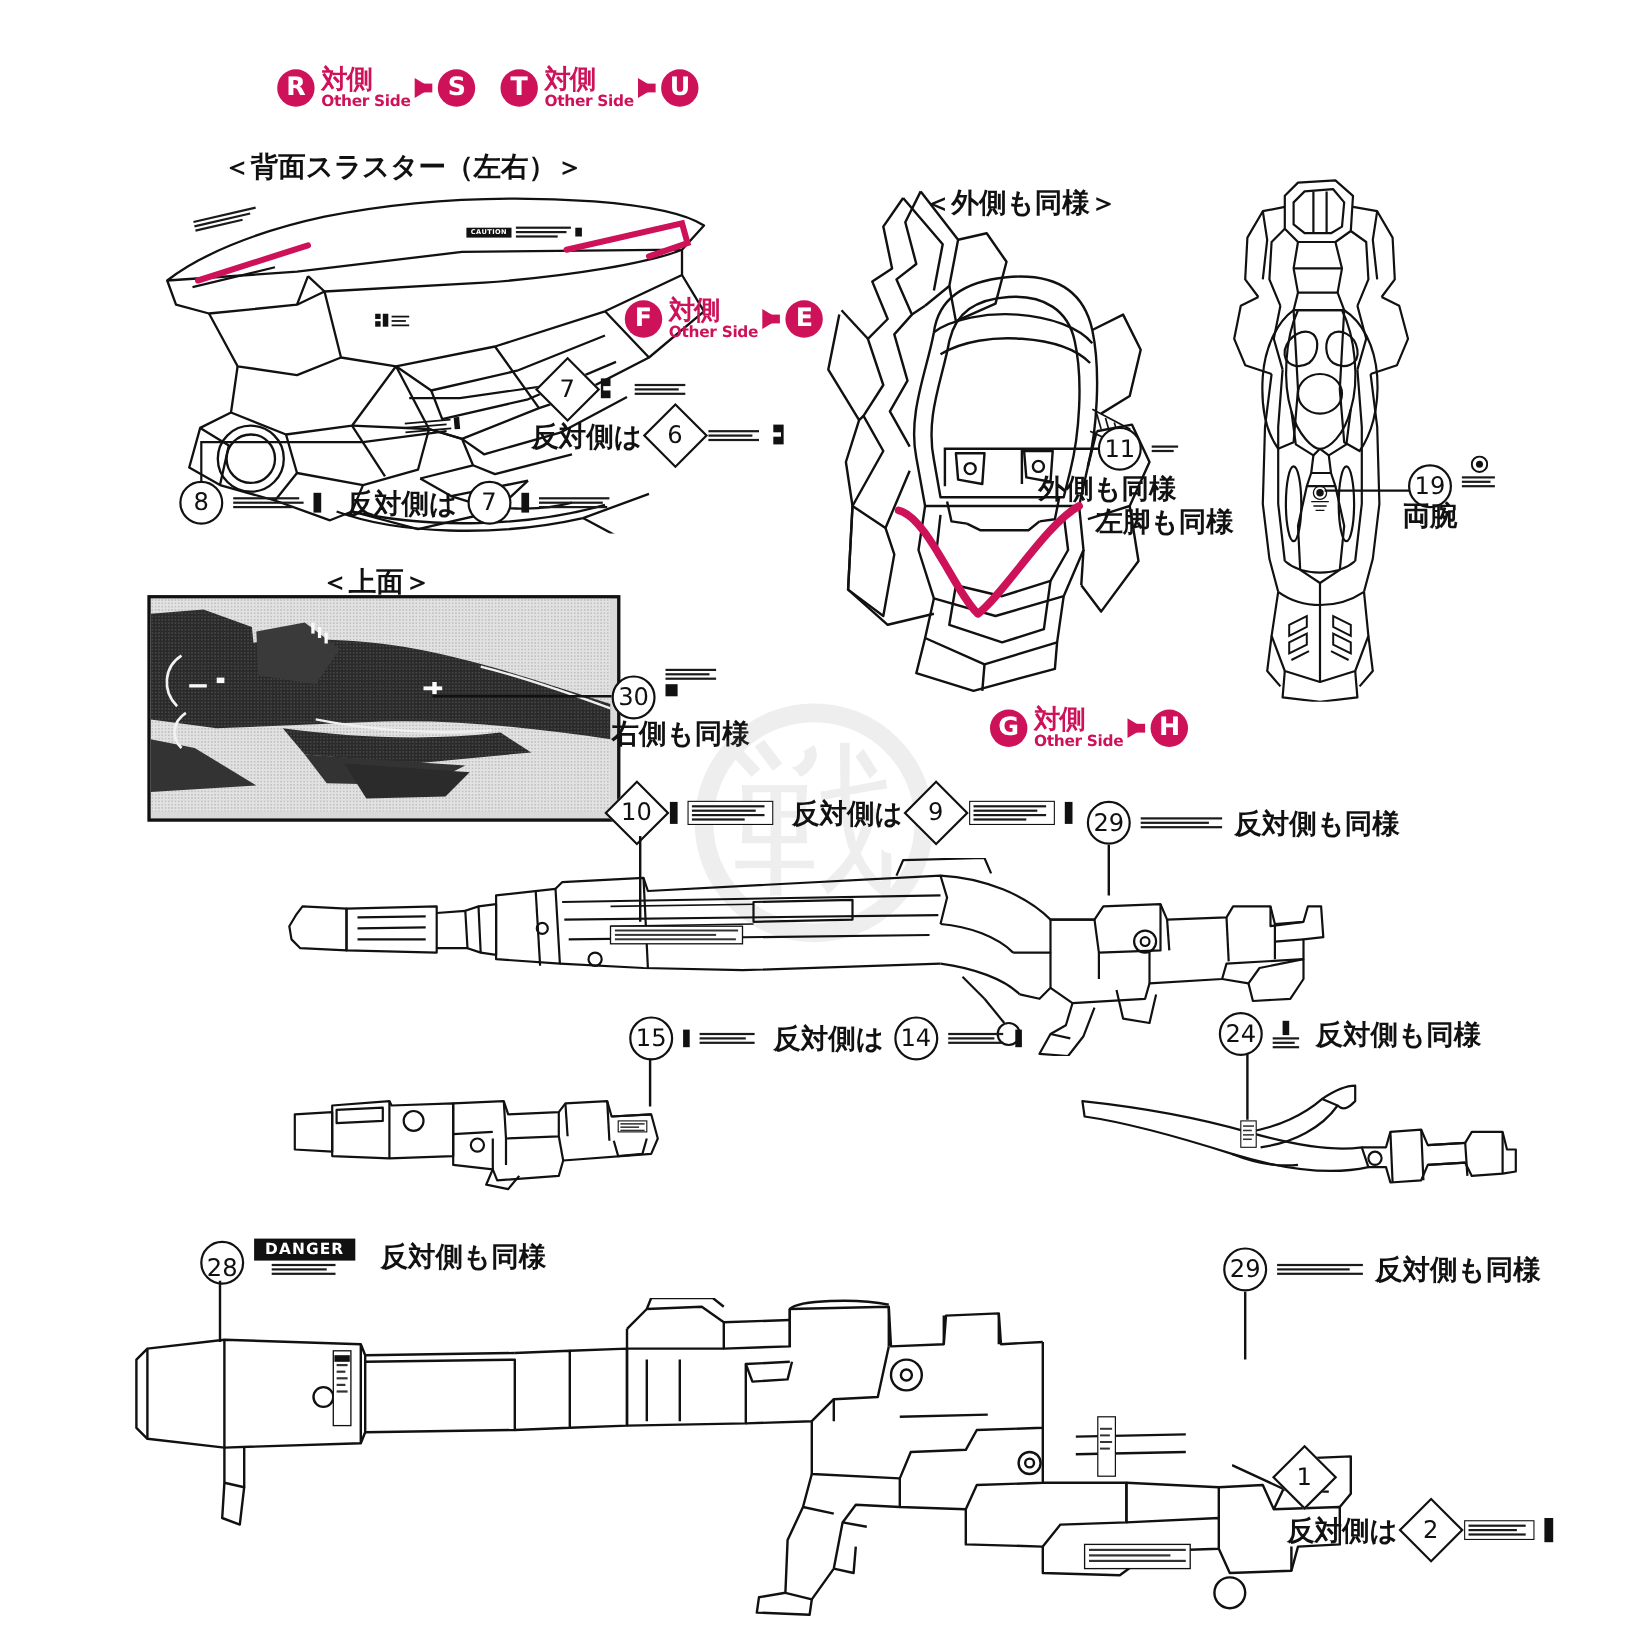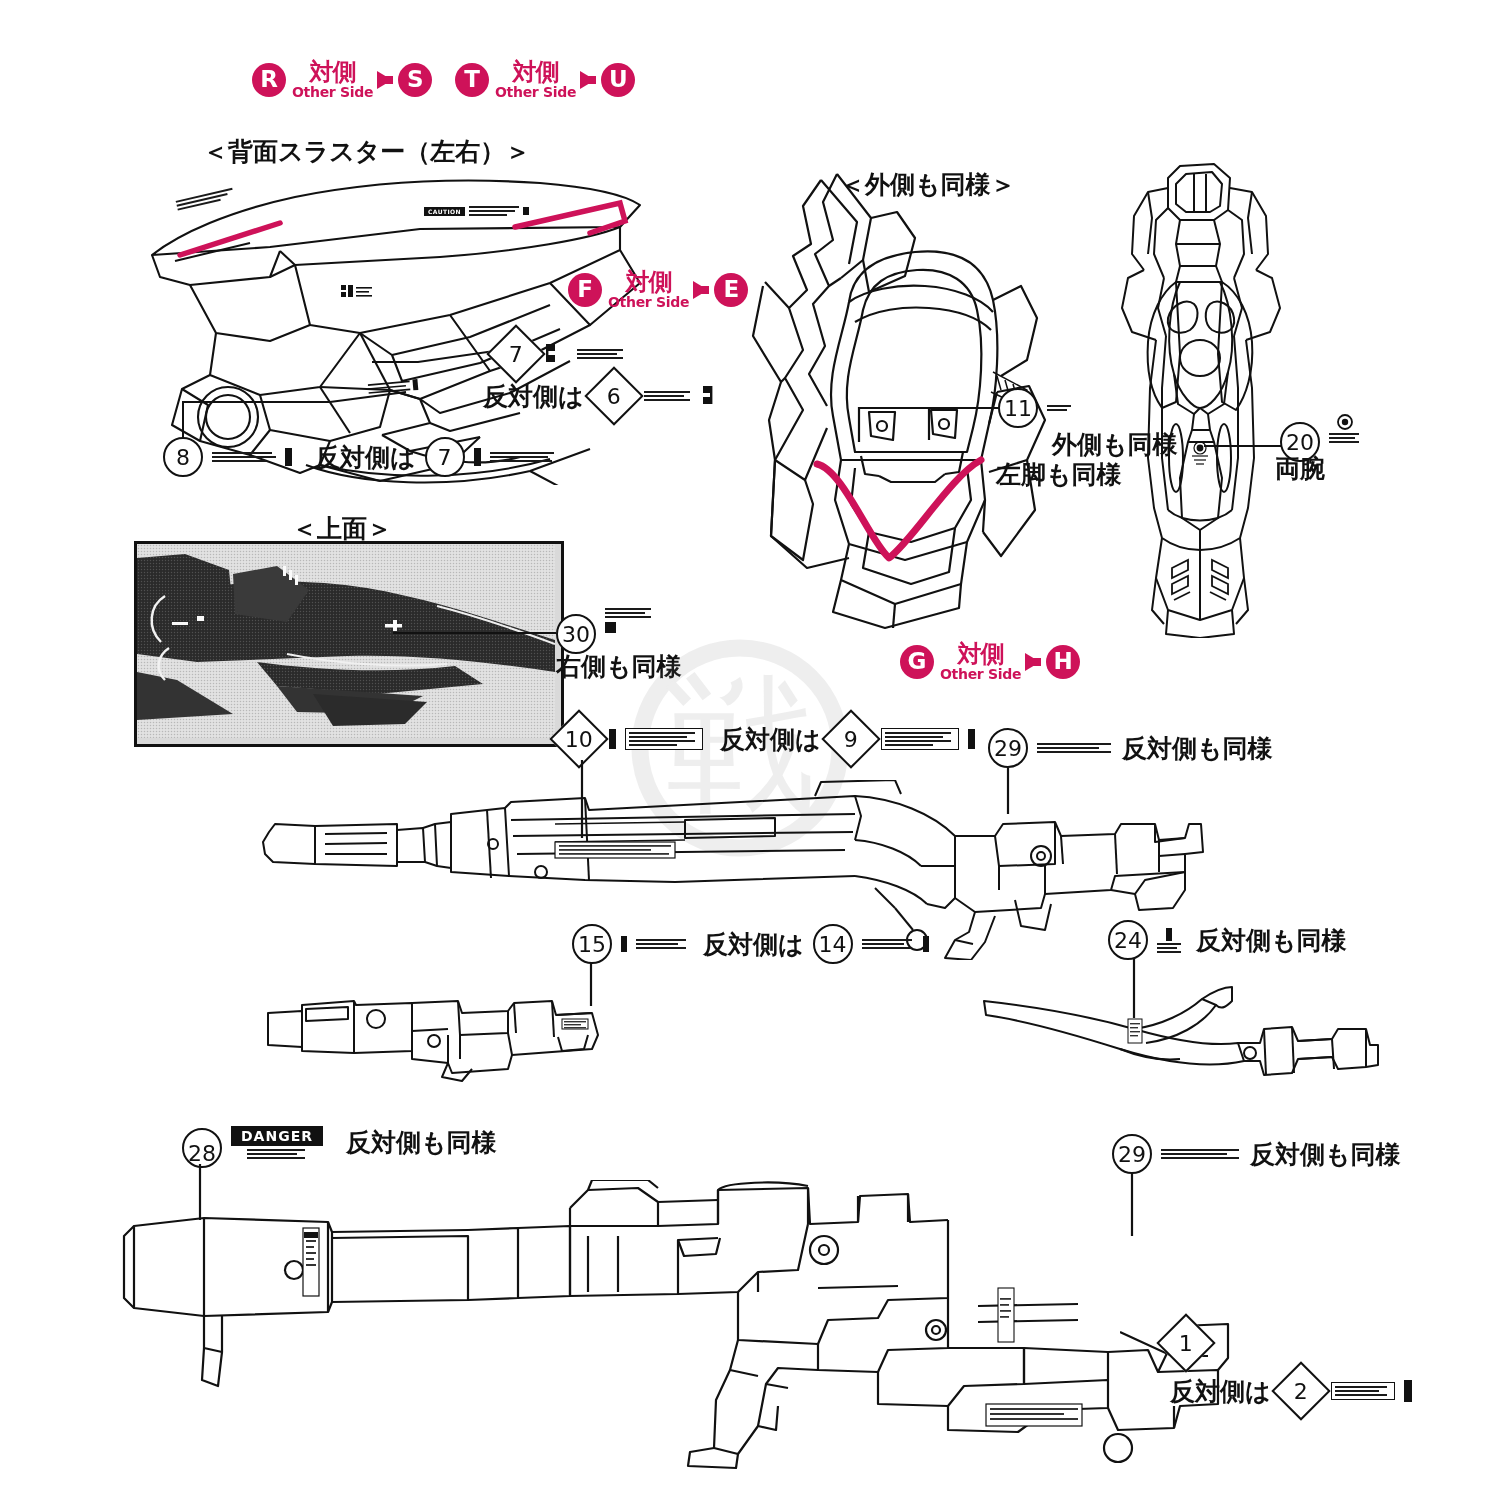--- a/index.html
+++ b/index.html
@@ -4,21 +4,21 @@
 <style>
   html,body{margin:0;padding:0;background:#ffffff;}
   body{width:1500px;height:1500px;position:relative;overflow:hidden;
        font-family:"DejaVu Sans","Liberation Sans",sans-serif;color:#111;}
   .abs{position:absolute;}
   
   .otherside{display:flex;align-items:center;gap:6px;}
   .circ-badge{width:34px;height:34px;border-radius:50%;background:#CE1259;color:#fff;
               display:flex;align-items:center;justify-content:center;
               font-weight:bold;font-size:23px;font-family:"DejaVu Sans",sans-serif;line-height:1;}
-  .taisoku{display:flex;flex-direction:column;align-items:center;line-height:1;}
+  .taisoku{display:flex;flex-direction:column;align-items:flex-start;line-height:1;}
   .taisoku .jp{color:#CE1259;font-weight:bold;font-size:24px;letter-spacing:-1px;
                font-family:"DejaVu Sans",sans-serif;}
   .taisoku .en{color:#CE1259;font-weight:bold;font-size:14px;letter-spacing:-0.3px;
                margin-top:1px;font-family:"DejaVu Sans",sans-serif;}
   .pinkarrow{width:0;height:0;border-left:15px solid #CE1259;border-top:9px solid transparent;
              border-bottom:9px solid transparent;position:relative;margin-left:-2px;}
   .pinkarrow:before{content:"";position:absolute;left:-9px;top:-4px;width:10px;height:8px;background:#CE1259;}
   
   .sect-title{font-size:25px;font-weight:bold;letter-spacing:0px;white-space:nowrap;
               font-family:"DejaVu Sans",sans-serif;}
@@ -355,21 +355,21 @@
 
 <div class="abs row" style="left:998px;top:388px;">
   <div class="cnum">
       <span>11</span>
     </div>
   <span class="dl-lines" style="width:26px;">
     <i style="width:24px"></i>
       <i style="width:20px"></i>
   </span>
 </div>
-<div class="abs jptxt" style="left:1052px;top:428px;">外側も同様</div>
+<div class="abs jptxt" style="left:944px;top:428px;">外側も同様</div>
 <div class="abs jptxt" style="left:996px;top:458px;">左脚も同様</div>
 
 <svg class="abs" style="left:1118px;top:158px;" width="180" height="480" viewBox="0 0 180 480">
   <g fill="none" stroke="#111" stroke-width="2" stroke-linejoin="round">
     <path d="M62 8 L96 6 L112 20 L110 52 L96 62 L62 62 L50 50 L50 20 Z"></path>
     <path d="M68 16 L94 14 L104 26 L102 48 L92 54 L68 54 L58 46 L58 26 Z"></path>
     <path d="M76 16 L76 54"></path>
       <path d="M88 16 L88 54"></path>
     <path d="M50 30 L30 34 L16 58 L14 96 L26 112"></path>
     <path d="M112 30 L134 34 L148 58 L150 96 L138 112"></path>
@@ -430,21 +430,21 @@
       <path d="M78 306 L86 306"></path>
   </g>
 </svg>
 
 <svg class="abs" style="left:1204px;top:440px;" width="80" height="12">
   <line x1="0" y1="6" x2="78" y2="6" stroke="#111" stroke-width="2.2"></line>
 </svg>
 
 <div class="abs row" style="left:1280px;top:412px;align-items:flex-start;">
   <div class="cnum" style="margin-top:10px;">
-      <span>20</span>
+      <span>19</span>
     </div>
   <div style="display:flex;flex-direction:column;align-items:center;gap:3px;margin-top:2px;">
     <svg width="16" height="16" viewBox="0 0 16 16">
       <circle cx="8" cy="8" r="7" fill="none" stroke="#111" stroke-width="1.8"></circle>
       <circle cx="8" cy="8" r="3.2" fill="#111"></circle>
     </svg>
     <span class="dl-lines" style="width:32px;">
       <i style="width:30px"></i>
         <i style="width:26px"></i>
         <i style="width:30px"></i>

